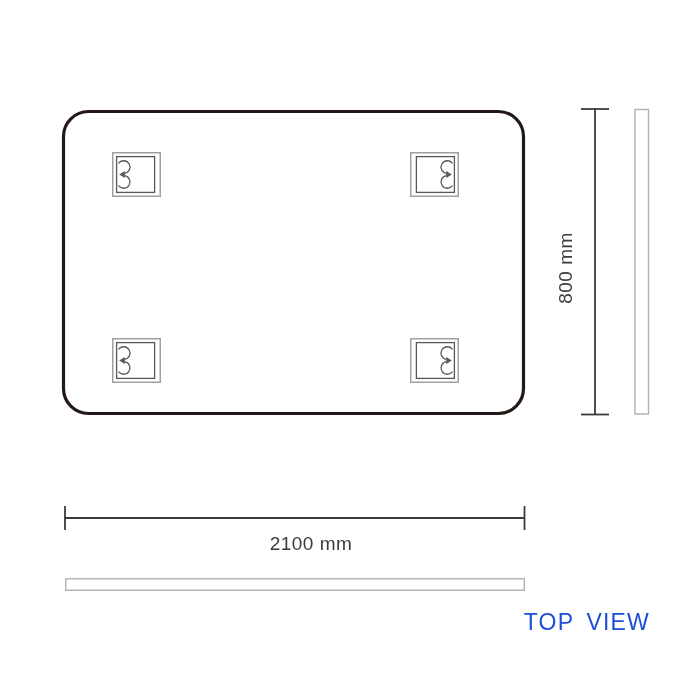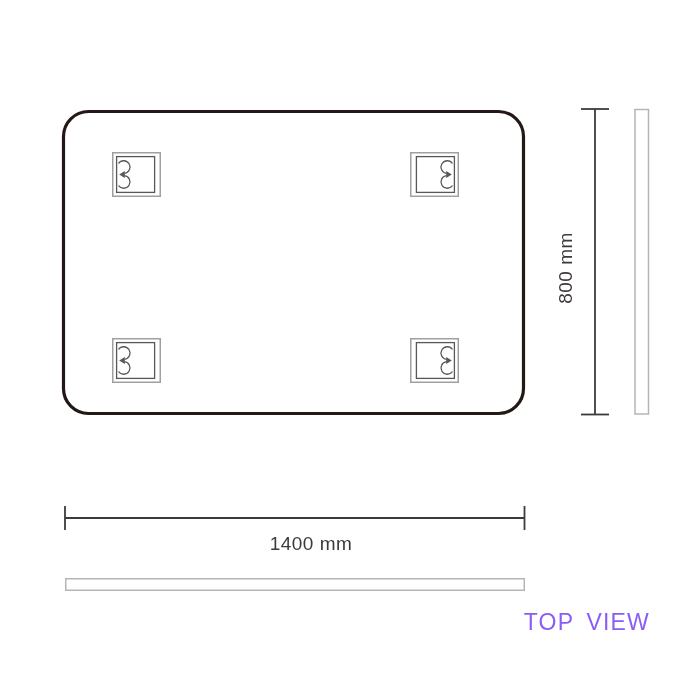--- a/index.html
+++ b/index.html
@@ -47,21 +47,21 @@
     font-size: 19px;
     letter-spacing: 0.5px;
   }
   .view-title {
     left: 650px; top: 622px;
     transform: translate(-100%, -50%);
     font-size: 23px;
     font-weight: 500;
     letter-spacing: 1.2px;
     word-spacing: 5px;
-    color: #8b5cf6;
+    color: #1d4ed8;
   }
 </style>
 </head>
 <body>
 
 <div class="canvas">
 
   <svg width="700" height="700" viewBox="0 0 700 700">
     <defs>
       <g id="bracket-left">
@@ -92,17 +92,17 @@
       <line x1="65" y1="518" x2="524.5" y2="518"></line>
       <line x1="65" y1="506" x2="65" y2="530"></line>
       <line x1="524.5" y1="506" x2="524.5" y2="530"></line>
     </g>
 
     <rect class="profile" x="65.75" y="578.75" width="458.5" height="11.5" stroke="#b5b5b6"></rect>
   </svg>
 
   <div class="label dim-v">800 mm</div>
 
-  <div class="label dim-h">1400 mm</div>
+  <div class="label dim-h">2100 mm</div>
 
   <div class="label view-title">TOP VIEW</div>
 
 </div>
 
 </body></html>

